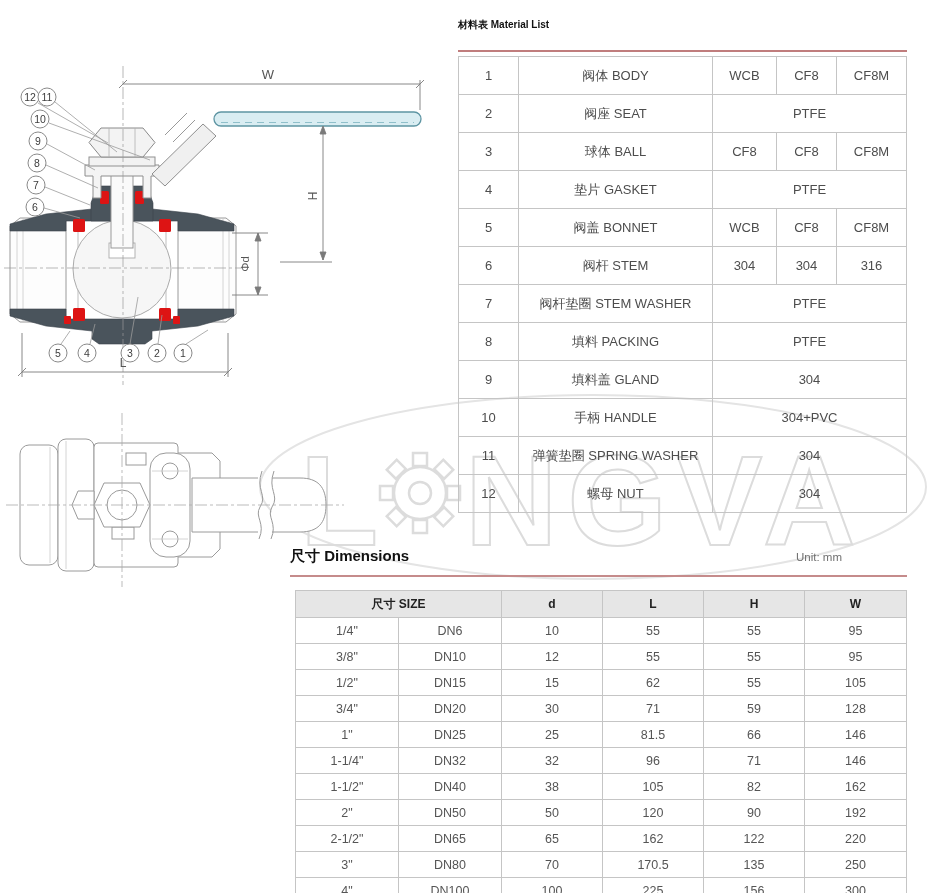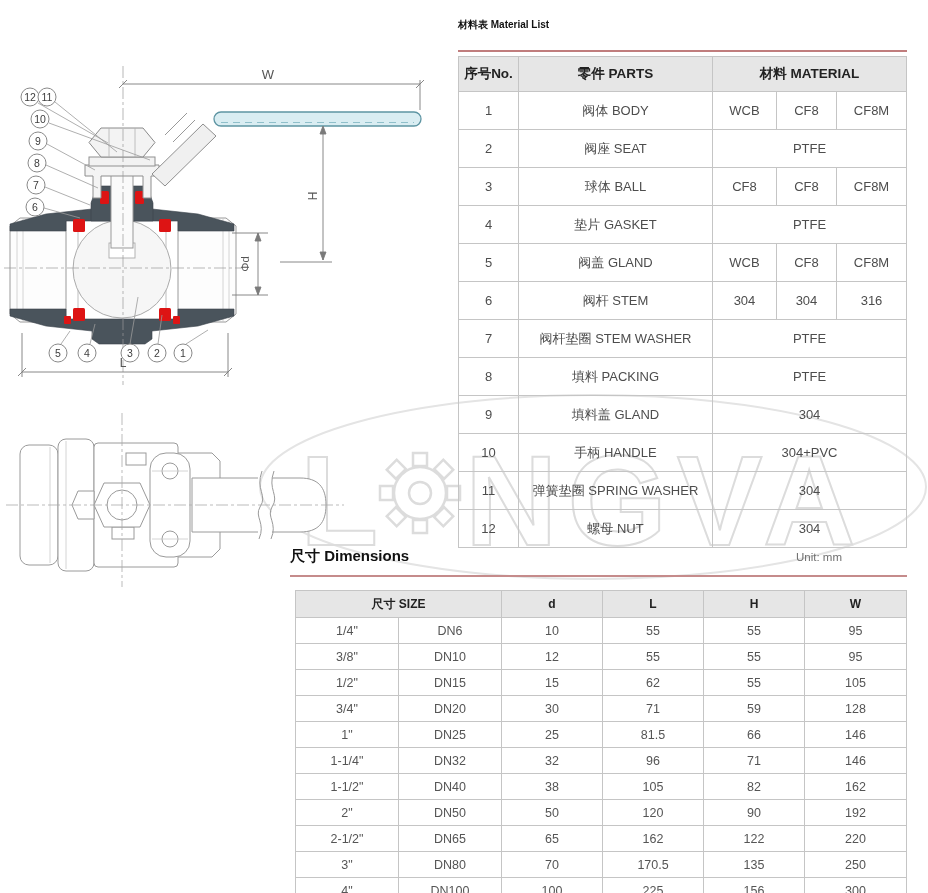--- a/index.html
+++ b/index.html
@@ -262,25 +262,20 @@
 
 <table class="mat">
   <colgroup>
       <col style="width:60px">
       <col style="width:194px">
       <col style="width:64px">
       <col style="width:60px">
       <col style="width:70px">
     </colgroup>
   <tbody>
-      <tr class="hdr">
-    <td>序号No.</td>
-    <td>零件 PARTS</td>
-    <td colspan="3">材料 MATERIAL</td>
-  </tr>
   <tr>
     <td>1</td>
     <td>阀体 BODY</td>
     <td>WCB</td>
     <td>CF8</td>
     <td>CF8M</td>
   </tr>
   <tr>
     <td>2</td>
     <td>阀座 SEAT</td>
@@ -293,21 +288,21 @@
     <td>CF8</td>
     <td>CF8M</td>
   </tr>
   <tr>
     <td>4</td>
     <td>垫片 GASKET</td>
     <td colspan="3">PTFE</td>
   </tr>
   <tr>
     <td>5</td>
-    <td>阀盖 GLAND</td>
+    <td>阀盖 BONNET</td>
     <td>WCB</td>
     <td>CF8</td>
     <td>CF8M</td>
   </tr>
   <tr>
     <td>6</td>
     <td>阀杆 STEM</td>
     <td>304</td>
     <td>304</td>
     <td>316</td>

